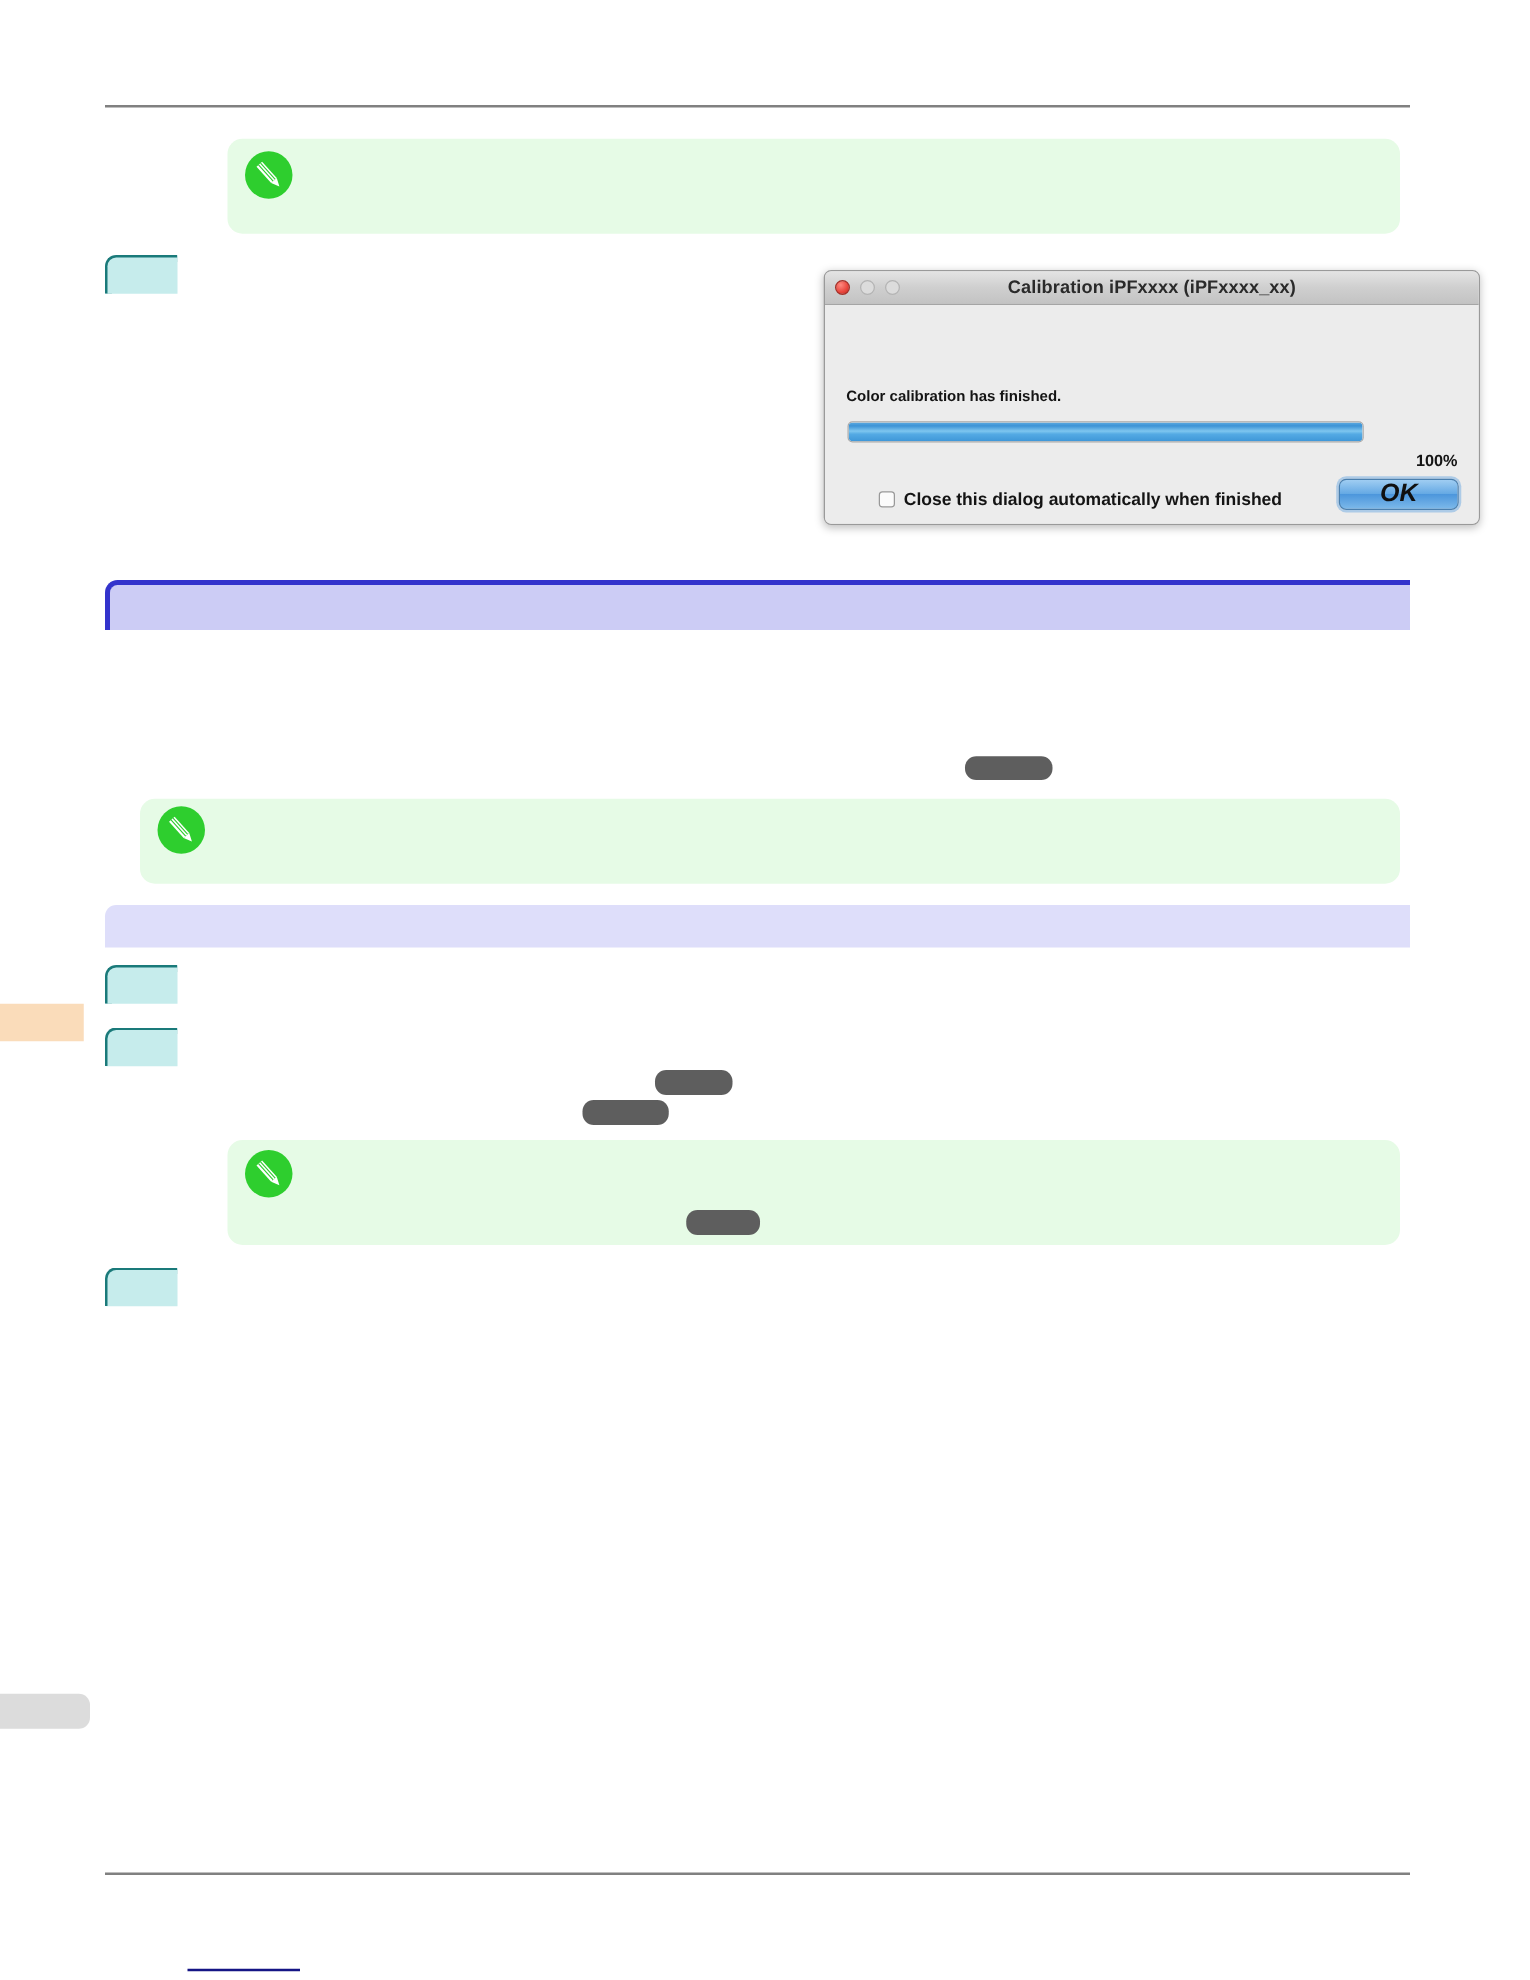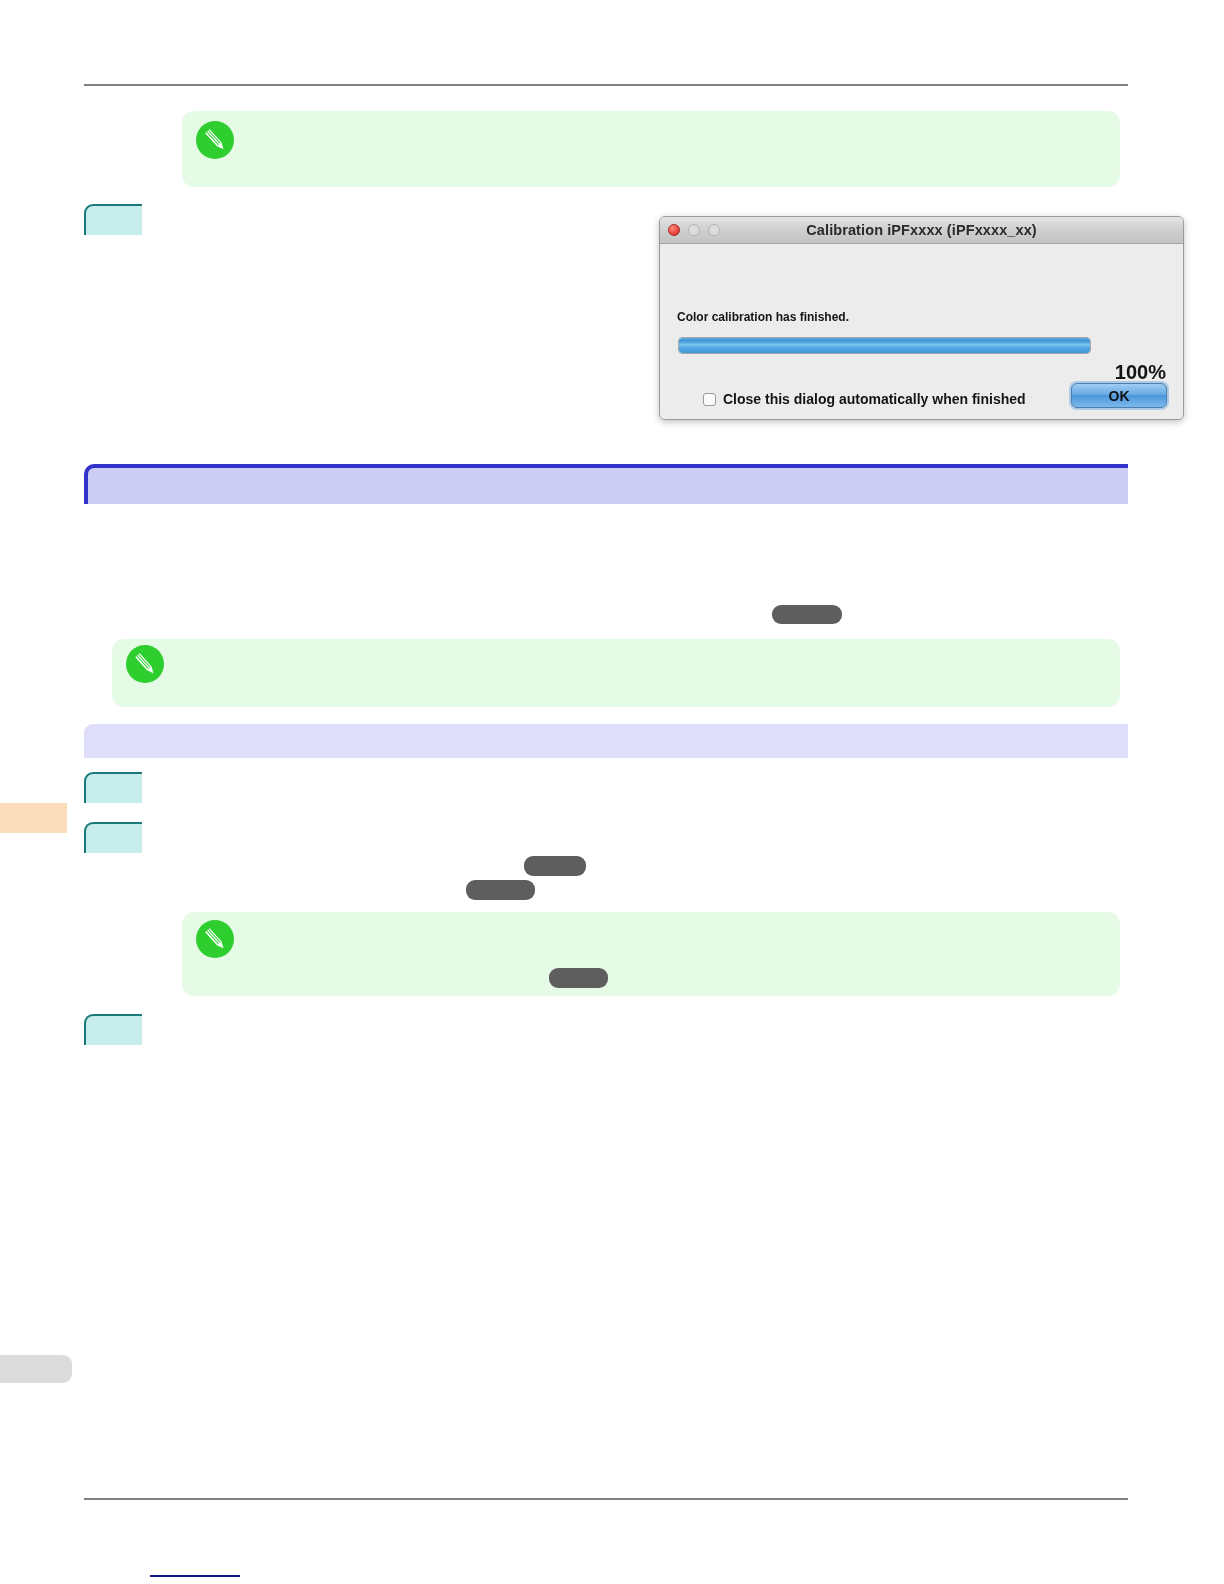--- a/index.html
+++ b/index.html
@@ -198,21 +198,21 @@
     height: 100%;
     background: linear-gradient(to bottom,
         #5aa9e0 0%, #3d93d6 18%, #7ec6ef 46%,
         #54aae4 62%, #3f97d8 100%);
     border-radius: 3px;
   }
   .progress-label {
     position: absolute;
     right: 17px;
     top: 117px;
-    font-size: 20px;
+    font-size: 13px;
     font-weight: bold;
     color: #141414;
   }
   .checkbox-row {
     position: absolute;
     left: 19px;
     top: 147px;
     display: flex;
     align-items: center;
     gap: 7px;
@@ -238,24 +238,25 @@
     width: 96px;
     height: 25px;
     border: 1px solid #4a7fae;
     border-radius: 6px;
     background: linear-gradient(to bottom,
         #9fcdf2 0%, #65a9e4 48%, #4c96dc 50%, #7cb9ea 100%);
     box-shadow: 0 0 0 2px rgba(110,170,225,0.5);
     display: flex;
     align-items: center;
     justify-content: center;
-    font-size: 14px;
+    font-size: 20px;
     font-weight: bold;
     color: #101010;
     box-sizing: border-box;
+    font-style: italic;
   }
 </style>
 </head>
 <body>
 
 <div class="header-rule"></div>
 <div class="footer-rule"></div>
 <div class="footer-underline"></div>
 
 <div class="edge-tab-orange"></div>

